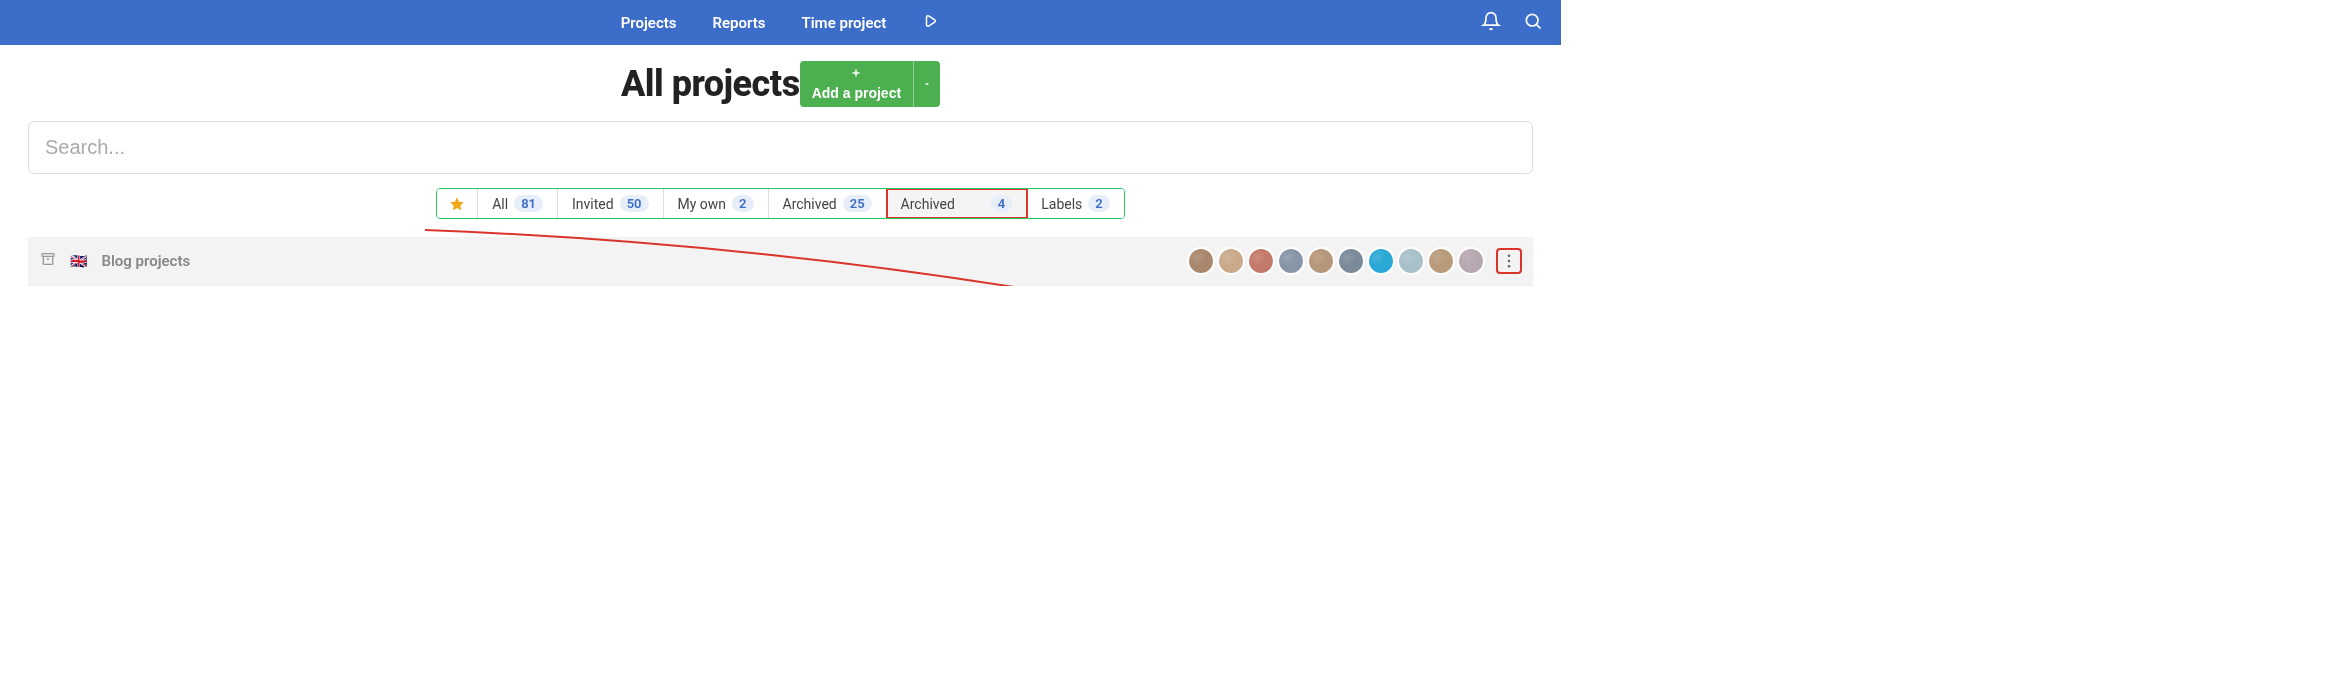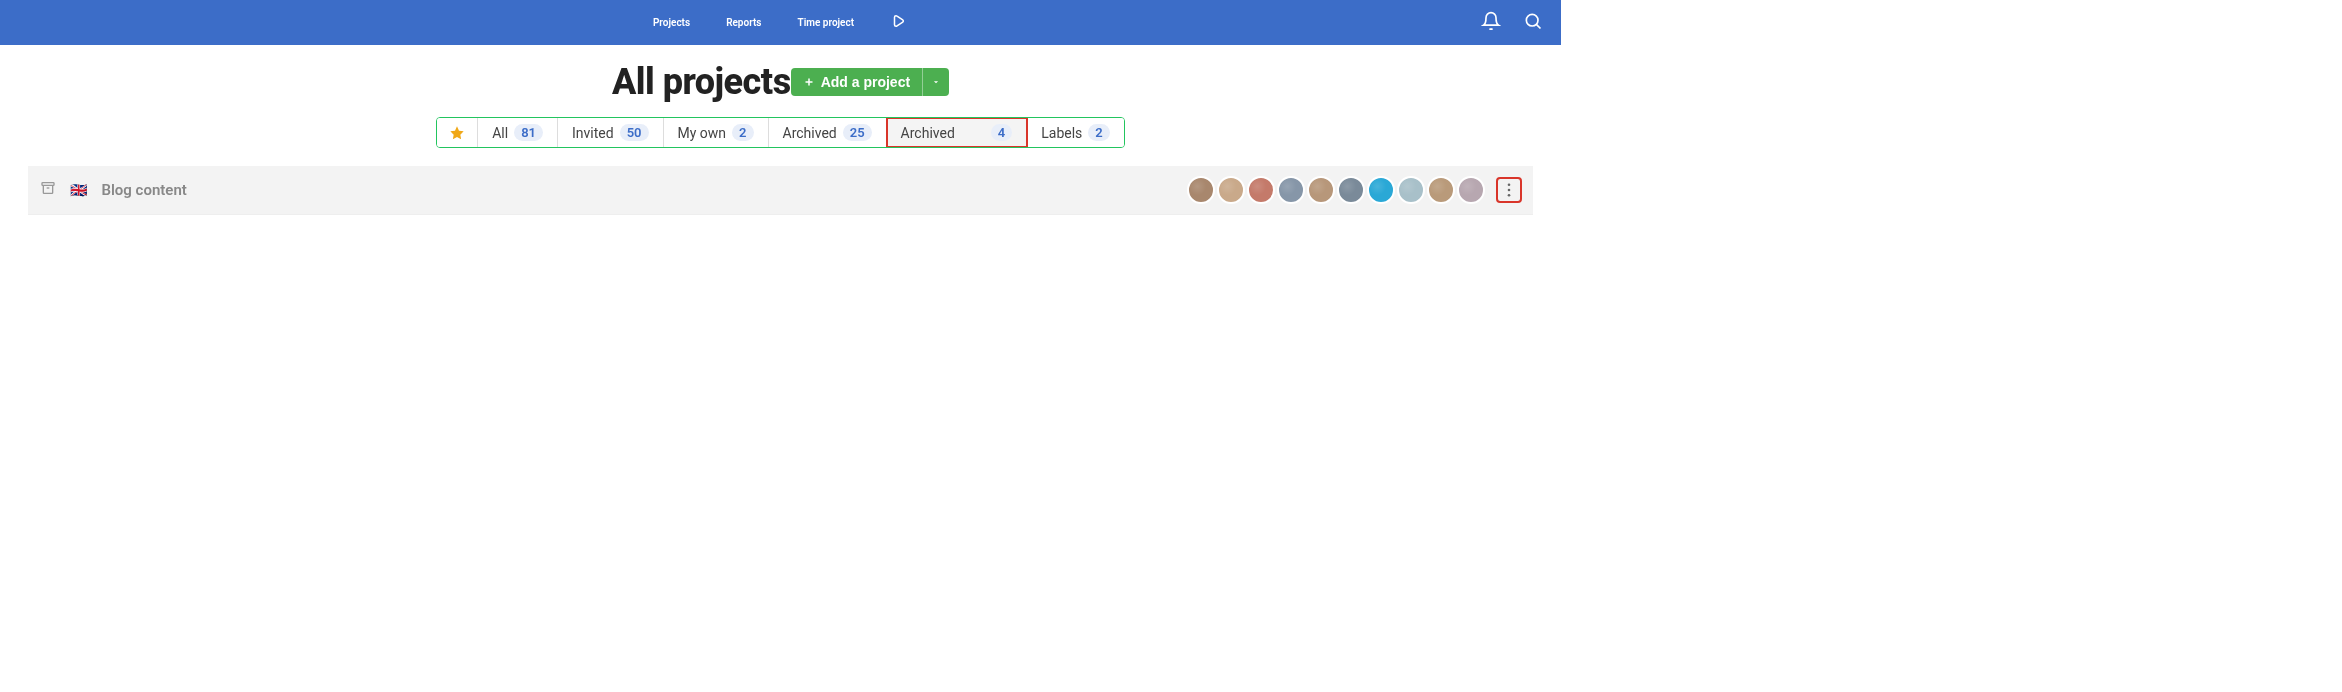--- a/index.html
+++ b/index.html
@@ -1,27 +1,27 @@
 <!DOCTYPE html>
 <html><head>
 <meta charset="utf-8">
 <style>
 * { box-sizing: border-box; margin: 0; padding: 0; }
 body { font-family: -apple-system, BlinkMacSystemFont, "Segoe UI", Roboto, Helvetica, Arial, sans-serif; background: #fff; color: #333; width: 1561px; }
 .topbar { background: #3C6DC8; height: 45px; display: flex; align-items: center; justify-content: center; position: relative; }
 .topnav { display: flex; align-items: center; gap: 36px; }
-.topnav a { color: #fff; font-size: 10px; font-weight: 600; text-decoration: none; }
+.topnav a { color: #fff; font-size: 15px; font-weight: 600; text-decoration: none; }
 .top-icons { position: absolute; right: 18px; display: flex; align-items: center; gap: 22px; }
 .top-icons svg { width: 20px; height: 20px; }
 .play-triangle svg { width: 18px; height: 18px; }
 .main { padding: 16px 28px 0 28px; }
 .head-row { display: flex; align-items: center; justify-content: center; margin-bottom: 14px; }
 .page-title { font-size: 36px; font-weight: 800; color: #222; letter-spacing: -0.5px; }
 .add-btn-group { display: flex; }
-.add-btn { background: #4CAF50; color: #fff; border: none; border-radius: 4px 0 0 4px; padding: 6px 12px; font-size: 14px; font-weight: 700; display: flex; align-items: center; gap: 6px; cursor: pointer; }
+.add-btn { background: #4CAF50; color: #fff; border: none; border-radius: 4px 0 0 4px; padding: 6px 12px; font-size: 14px; font-weight: 700; display: flex; align-items: center; gap: 6px; cursor: pointer; flex-direction: column; }
 .add-btn svg { width: 12px; height: 12px; }
 .add-caret { background: #4CAF50; border: none; border-left: 1px solid rgba(255,255,255,0.4); border-radius: 0 4px 4px 0; padding: 6px 8px; cursor: pointer; display: flex; align-items: center; }
 .add-caret svg { width: 10px; height: 10px; }
 .search-box { border: 1px solid #ddd; border-radius: 6px; padding: 14px 16px; margin-bottom: 14px; }
 .search-box input { border: none; outline: none; width: 100%; font-size: 20px; color: #999; background: transparent; }
 .search-box input::placeholder { color: #aaa; }
 .filters { display: flex; justify-content: center; margin-bottom: 18px; }
 .filter-group { display: flex; border: 1px solid #22c55e; border-radius: 4px; overflow: hidden; }
 .filter-tab { padding: 6px 14px; border-right: 1px solid #ddd; display: flex; align-items: center; gap: 6px; font-size: 14px; color: #444; cursor: pointer; background: #fff; }
 .filter-tab:last-child { border-right: none; }
@@ -88,20 +88,23 @@
         <span>Add a project</span>
       </button>
       <button class="add-caret">
         <svg viewBox="0 0 24 24" fill="#fff">
             <path d="M7 10l5 5 5-5z"></path>
           </svg>
       </button>
     </div>
   </div>
 
+  <div class="search-box">
+    <input type="text" placeholder="Search..." style="">
+  </div>
 
   <div class="filters">
     <div class="filter-group">
       <div class="filter-tab star-tab">
         <svg viewBox="0 0 24 24" fill="#f0a818">
             <path d="M12 2l3 6.5 7 1-5 5 1.2 7L12 18l-6.2 3.5L7 14.5 2 9.5l7-1z"></path>
           </svg>
       </div>
       <div class="filter-tab">
         <span>All</span>
@@ -134,21 +137,21 @@
     <div class="project-row hover">
       <div class="proj-left">
         <span class="proj-icon">
           <svg viewBox="0 0 24 24" fill="none" stroke="#999" stroke-width="2">
               <rect x="3" y="4" width="18" height="4" rx="1"></rect>
               <path d="M5 8v11a1 1 0 001 1h12a1 1 0 001-1V8"></path>
               <line x1="10" y1="12" x2="14" y2="12"></line>
             </svg>
         </span>
         <span class="proj-flag">🇬🇧</span>
-        <span class="proj-name">Blog content</span>
+        <span class="proj-name">Blog projects</span>
       </div>
       <div class="proj-right">
         <div class="avatars" id="avatars-0">
             <span class="avatar" style="background: radial-gradient(circle at 35% 35%, rgba(255, 255, 255, 0.133), transparent 40%), rgb(168, 135, 109);"></span>
             <span class="avatar" style="background: radial-gradient(circle at 35% 35%, rgba(255, 255, 255, 0.133), transparent 40%), rgb(201, 169, 138);"></span>
             <span class="avatar" style="background: radial-gradient(circle at 35% 35%, rgba(255, 255, 255, 0.133), transparent 40%), rgb(196, 122, 106);"></span>
             <span class="avatar" style="background: radial-gradient(circle at 35% 35%, rgba(255, 255, 255, 0.133), transparent 40%), rgb(134, 150, 168);"></span>
             <span class="avatar" style="background: radial-gradient(circle at 35% 35%, rgba(255, 255, 255, 0.133), transparent 40%), rgb(183, 151, 122);"></span>
             <span class="avatar" style="background: radial-gradient(circle at 35% 35%, rgba(255, 255, 255, 0.133), transparent 40%), rgb(122, 138, 153);"></span>
             <span class="avatar" style="background: radial-gradient(circle at 35% 35%, rgba(255, 255, 255, 0.133), transparent 40%), rgb(42, 168, 214);"></span>

